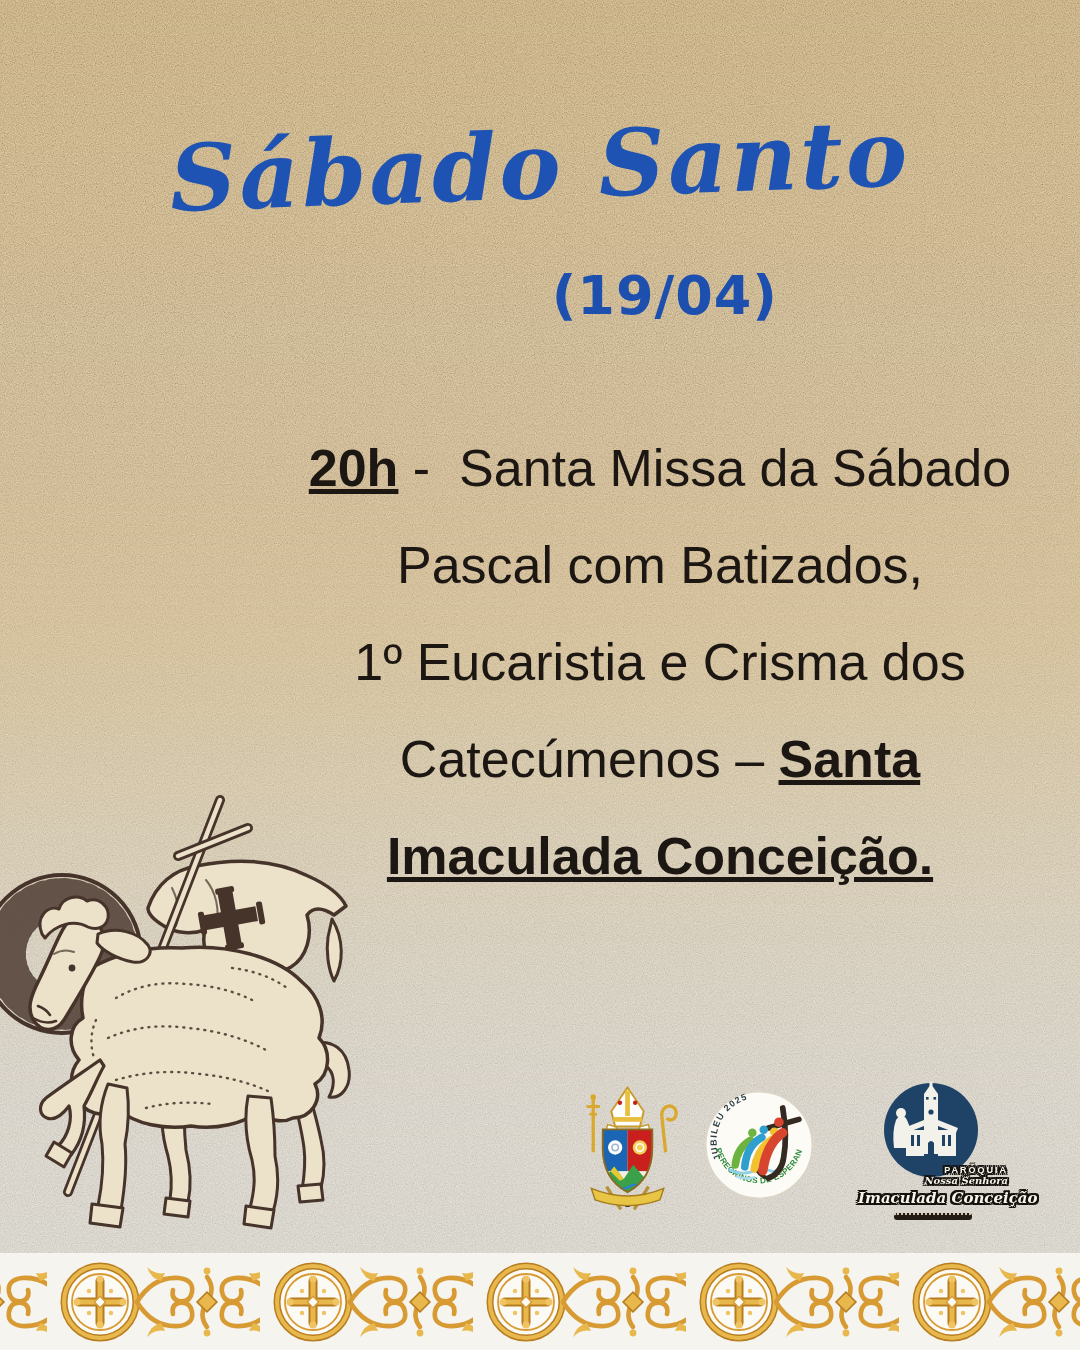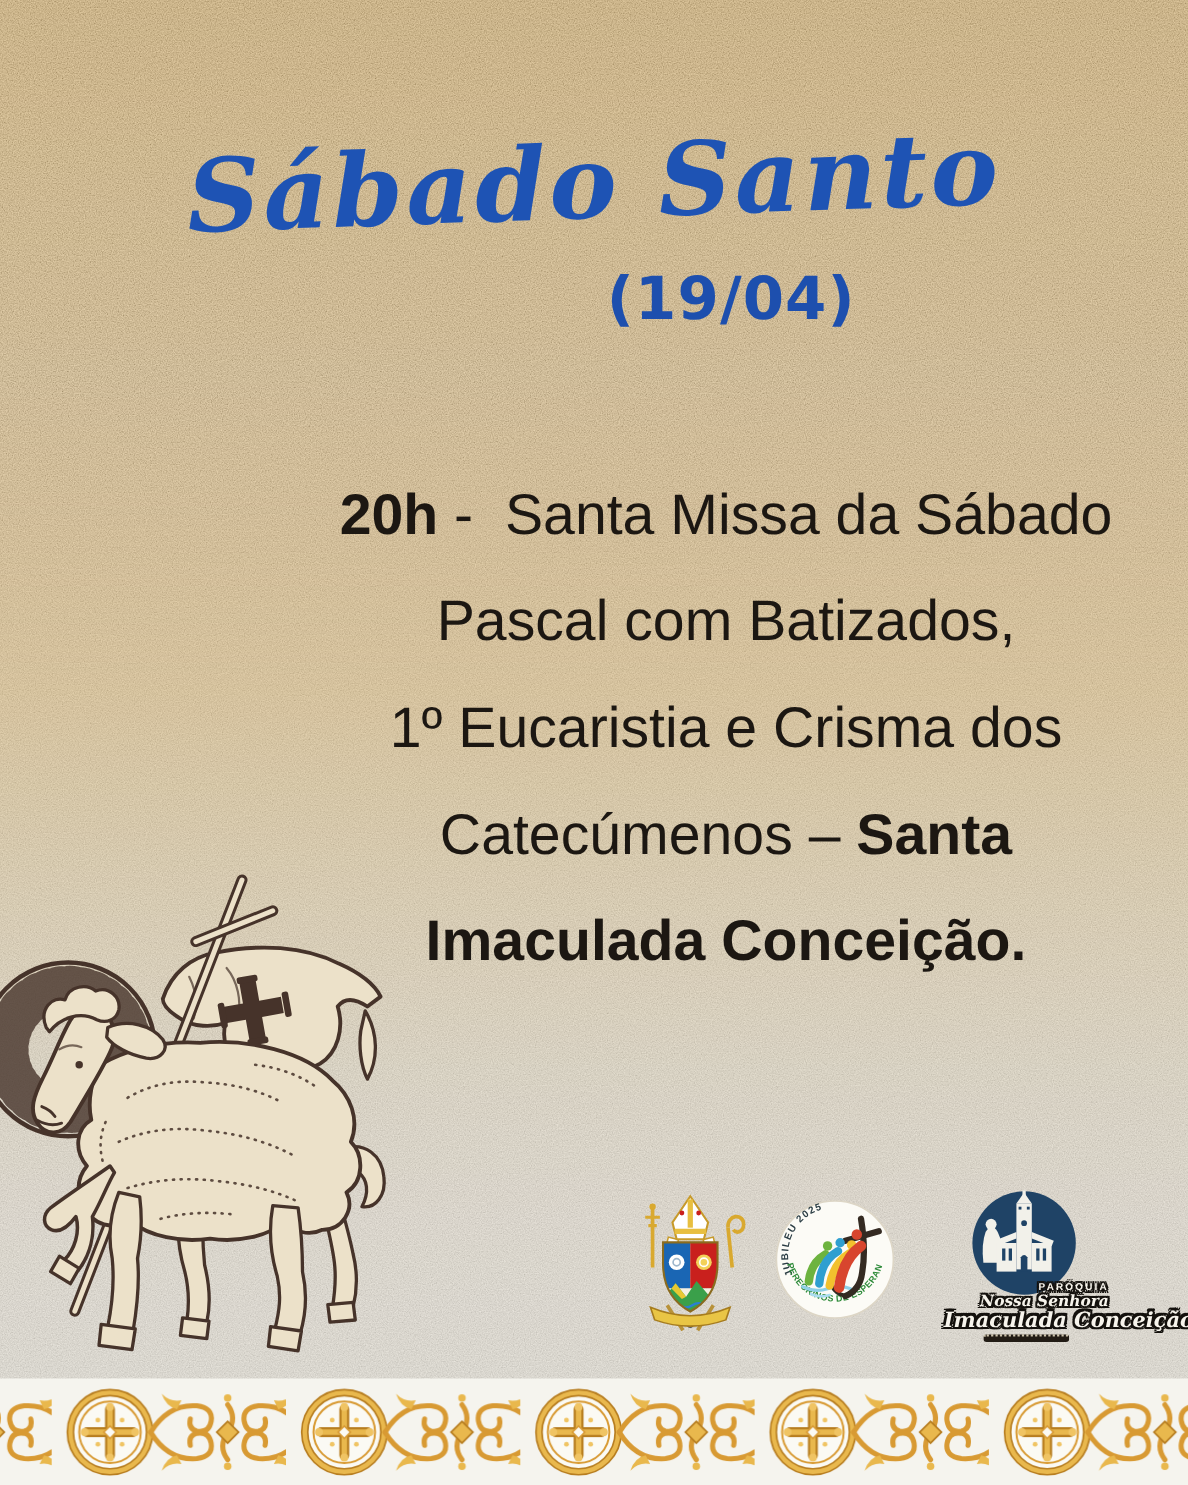--- a/index.html
+++ b/index.html
@@ -14,39 +14,39 @@
   .grain{position:absolute;left:0;top:0;z-index:1;pointer-events:none;}
   .layer{position:absolute;z-index:2;}
   
   .title{
     left:0;top:112px;width:1080px;text-align:center;
     font-family:"DejaVu Serif",serif;font-style:italic;font-weight:600;
     font-size:92px;letter-spacing:3px;color:#1e53b4;
     transform:rotate(-2deg);white-space:nowrap;
   }
   .date{
-    right:302px;top:240px;
+    right:302px;top:264px;
     font-family:"DejaVu Sans",sans-serif;font-weight:700;
     font-size:54px;color:#1d4fae;letter-spacing:1px;
   }
   
   .sched{
     left:125px;top:420px;width:1070px;text-align:center;
     font-size:52px;line-height:97px;color:#1c1712;font-weight:400;
   }
   .sched .line{white-space:pre;}
-  .sched .b{font-weight:700;}
+  .sched .b{font-weight:700;text-decoration:underline;}
   
   .logo{position:absolute;z-index:3;}
   .parish-text{position:absolute;left:0;width:100%;text-align:right;color:#f7f4ec;
     text-shadow:-2px -2px 0 #14110d,2px -2px 0 #14110d,-2px 2px 0 #14110d,2px 2px 0 #14110d,
                 0 -2px 0 #14110d,0 2px 0 #14110d,-2px 0 0 #14110d,2px 0 0 #14110d;}
   .parish-t1{top:83px;font-size:9px;font-weight:700;letter-spacing:2px;}
-  .parish-t2{top:93px;font-family:"DejaVu Serif",serif;font-style:italic;font-weight:700;font-size:14px;}
-  .parish-t3{top:107px;font-family:"DejaVu Serif",serif;font-style:italic;font-weight:700;font-size:19px;white-space:nowrap;}
+  .parish-t2{top:93px;font-family:"DejaVu Serif",serif;font-style:italic;font-weight:700;font-size:10px;}
+  .parish-t3{top:107px;font-family:"DejaVu Serif",serif;font-style:italic;font-weight:700;font-size:15px;white-space:nowrap;}
   .parish-strip{position:absolute;left:50%;top:131px;transform:translateX(-50%);
     width:78px;height:7px;background:#221c15;border-radius:3px;
     border-top:2px dotted #cfc5ae;box-sizing:border-box;}
   .border-band{left:0;top:1253px;width:1080px;height:97px;z-index:2;}
 </style>
 </head>
 <body>
 
 <div id="canvas">
 

